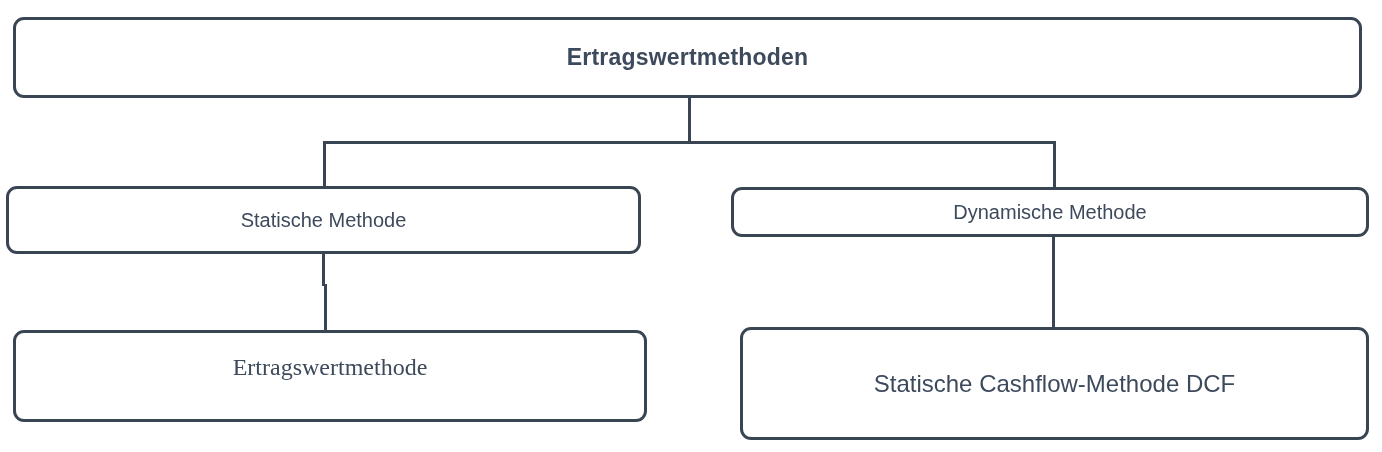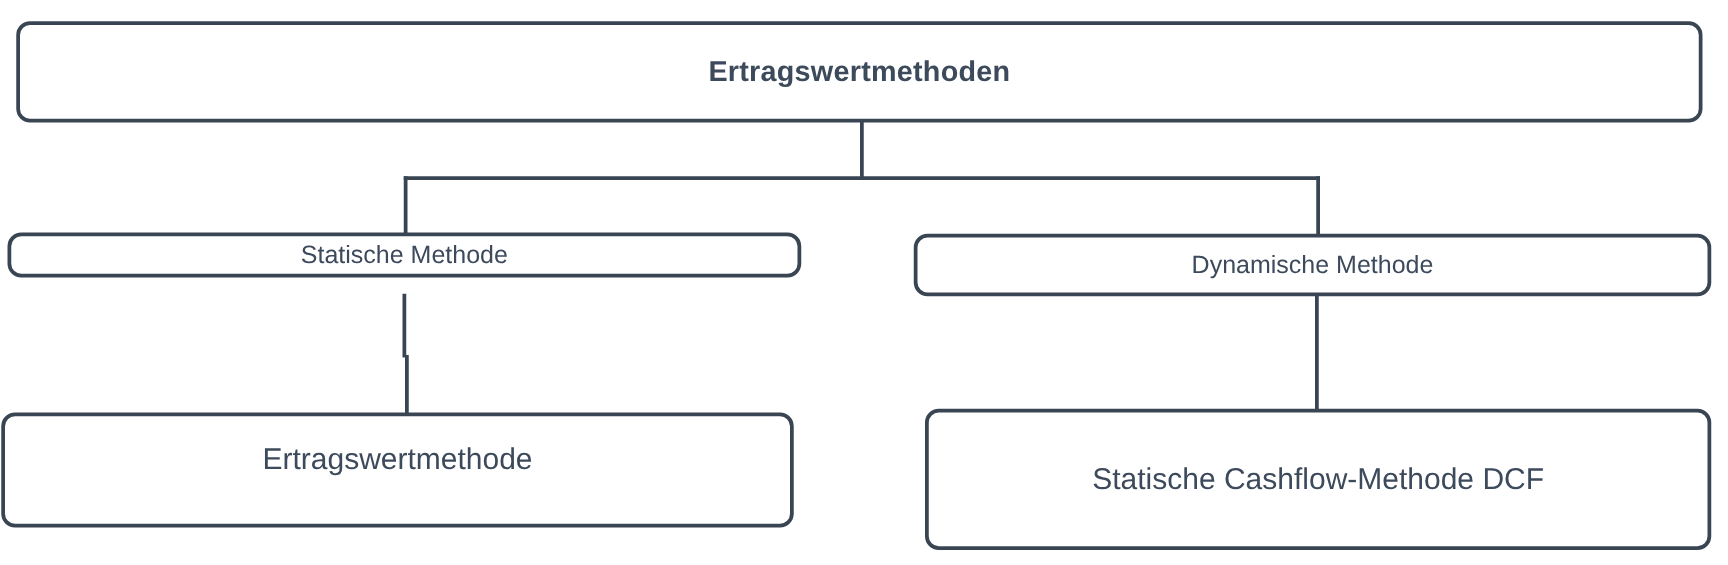--- a/index.html
+++ b/index.html
@@ -47,40 +47,41 @@
   #node-root .node-label {
     font-size: 23px;
     font-weight: bold;
     letter-spacing: 0.2px;
   }
   
   #node-statische {
     left: 6px;
     top: 186px;
     width: 635px;
-    height: 36px;
+    height: 68px;
   }
   #node-dynamische {
     left: 731px;
     top: 187px;
     width: 638px;
     height: 50px;
     align-items: center;
   }
   #node-statische .node-label,
   #node-dynamische .node-label {
     font-size: 20px;
     font-weight: normal;
   }
   
   #node-ertragswert {
-    left: 1px;
+    left: 13px;
     top: 330px;
     width: 634px;
     height: 92px;
+    font-family: Liberation Serif, serif;
   }
   #node-barwert {
     left: 740px;
     top: 327px;
     width: 629px;
     height: 113px;
   }
   #node-ertragswert .node-label,
   #node-barwert .node-label {
     font-size: 24px;

